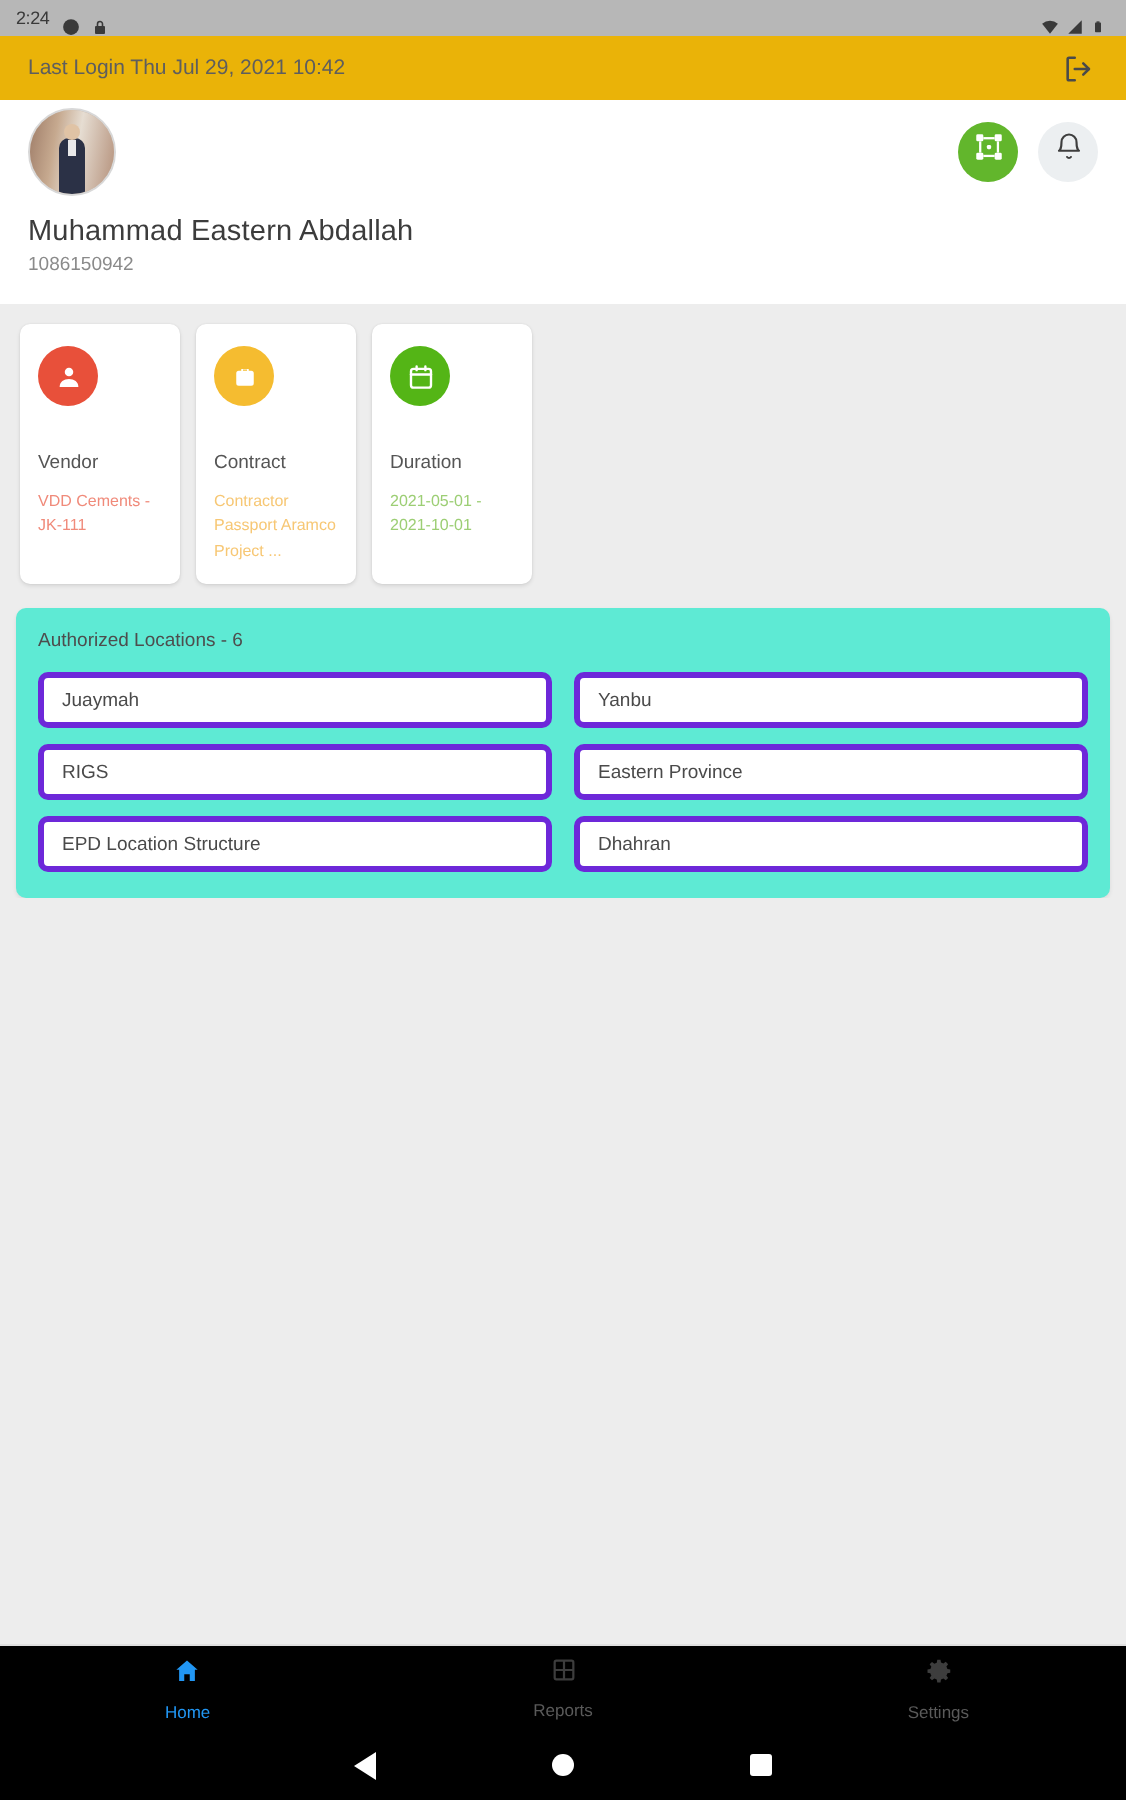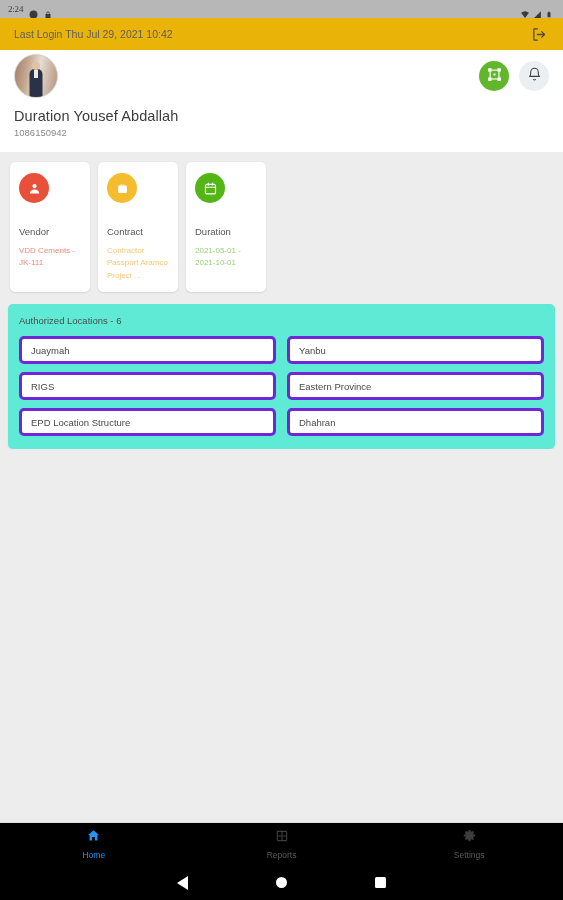--- a/index.html
+++ b/index.html
@@ -9,21 +9,21 @@
     background:#ededed;
     overflow:hidden;
   }
   #app { position:relative; width:563px; height:900px; display:flex; flex-direction:column; }
 
   
   .statusbar {
     height:18px; background:#b7b7b7; display:flex; align-items:center;
     padding:0 8px; flex:0 0 auto;
   }
-  .sb-left { display:flex; align-items:center; gap:6px;font-family:Liberation Serif, serif; }
+  .sb-left { display:flex; align-items:center; gap:6px; }
   .sb-time { font-size:9px; color:#3a3a3a; letter-spacing:-.2px; }
   .sb-ic { width:9px; height:9px; display:inline-block; color:#3a3a3a; }
   .sb-right { margin-left:auto; display:flex; align-items:center; gap:4px; }
 
   
   .loginbar {
     height:32px; background:#eab308; display:flex; align-items:center;
     padding:0 14px; flex:0 0 auto;
   }
   .loginbar .txt { font-size:10.5px; color:#5e5e5e; }
@@ -185,21 +185,21 @@
         <div class="round-btn grey">
           <span>
             <svg viewBox="0 0 24 24" width="15" height="15" fill="none" stroke="#3e3e3e" stroke-width="1.7" stroke-linecap="round" stroke-linejoin="round">
               <path d="M18 8a6 6 0 10-12 0c0 6-2 7-2 7h16s-2-1-2-7z"></path>
                 <path d="M10.5 20a1.8 1.8 0 003 0"></path>
             </svg>
           </span>
         </div>
       </div>
     </div>
-    <div class="uname">Duration Yousef Abdallah</div>
+    <div class="uname">Muhammad Eastern Abdallah</div>
     <div class="uid">1086150942</div>
   </div>
 
   <div class="cards">
 
     <div class="card">
       <div class="card-ic ic-vendor">
         <svg viewBox="0 0 24 24" width="15" height="15" fill="#fff">
           <circle cx="12" cy="8" r="3.4"></circle>
             <path d="M4.5 20c0-4.1 3.4-6.4 7.5-6.4s7.5 2.3 7.5 6.4z"></path>

